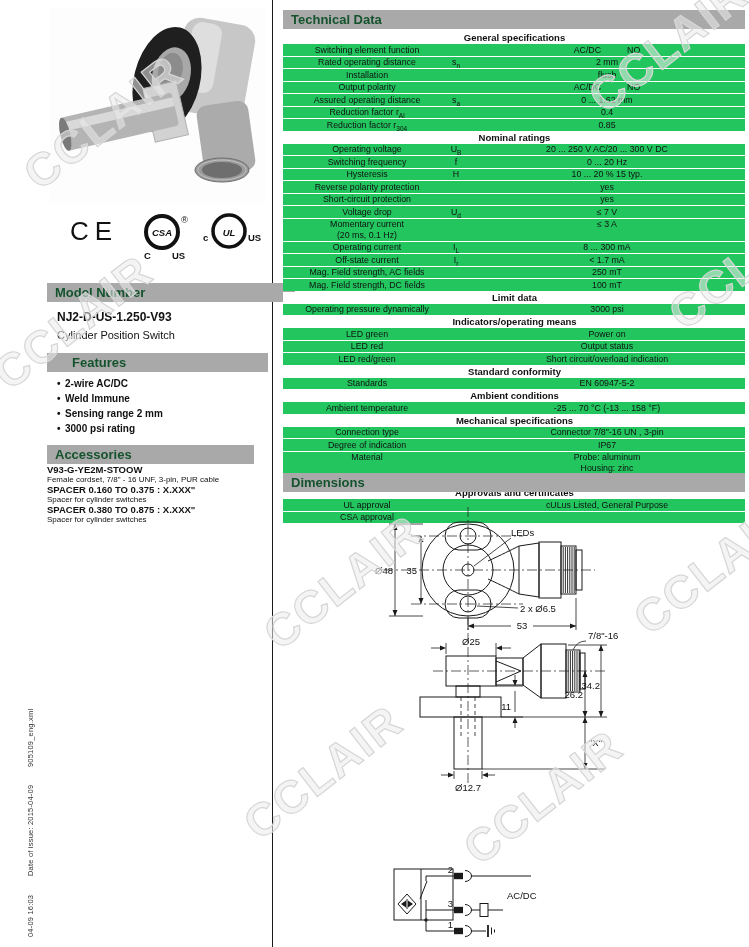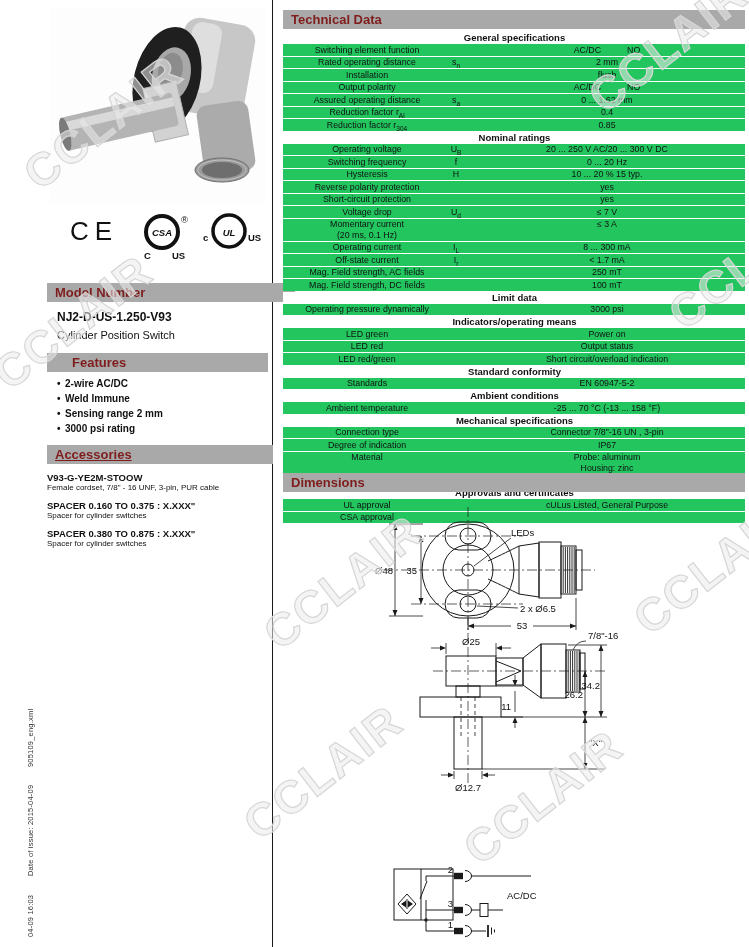--- a/index.html
+++ b/index.html
@@ -1,37 +1,37 @@
 <!DOCTYPE html>
 <html><head>
 <meta charset="utf-8">
 <style>
   html,body{margin:0;padding:0;background:#888;}
   #page{position:relative;width:749px;height:947px;background:#fff;overflow:hidden;
         font-family:"Liberation Sans","DejaVu Sans",sans-serif;color:#111;}
   .abs{position:absolute;}
   
-  .bar{background:#a9a9a9;color:#7f1d1d;font-weight:bold;font-size:13px;line-height:13px;
+  .bar{background:#a9a9a9;color:#14532d;font-weight:bold;font-size:13px;line-height:13px;
        padding:3px 0 3px 8px;box-sizing:border-box;}
   
   #tech-table{position:absolute;left:283px;top:31px;width:462px;text-align:center;}
   .tgroup{font-weight:bold;font-size:9.5px;line-height:12px;background:#fff;padding-left:1px;margin-top:1px;}
   .trow{display:flex;background:#22c55e;margin-bottom:1px;font-size:8.8px;line-height:10.5px;
         padding:0.5px 0 0.5px 8px;}
   .tlabel{width:152px;}
   .tsym{width:26px;}
   .tval{flex:1;}
   .tval2{display:inline-block;margin-left:26px;}
   sub{font-size:6.5px;line-height:0;}
   
   .model-name{font-weight:bold;font-size:12px;}
   .model-desc{font-size:11px;}
   .feat-item{display:flex;font-weight:bold;font-size:10px;line-height:15px;}
   .feat-bullet{width:18px;padding-left:10px;box-sizing:border-box;}
-  .acc-name{font-size:9.5px;font-weight:bold;line-height:11px;margin-top:8px;}
+  .acc-name{font-size:9.5px;font-weight:bold;line-height:11px;margin-top:0;}
   .acc-desc{font-size:8px;line-height:9px;}
   
   #divider{position:absolute;left:272px;top:0;width:1px;height:947px;background:#1a1a1a;}
   
   #side-text{position:absolute;left:26px;top:700px;height:245px;
              writing-mode:vertical-rl;transform:rotate(180deg);
              font-size:7.5px;color:#333;letter-spacing:0.2px;}
   #side-text span{margin:8px 0;display:inline-block;}
   
   .wm{position:absolute;font-weight:bold;font-size:46px;letter-spacing:2px;
@@ -131,21 +131,21 @@
       <div class="feat-item">
         <span class="feat-bullet">•</span>
         <span>Sensing range 2 mm</span>
       </div>
       <div class="feat-item">
         <span class="feat-bullet">•</span>
         <span>3000 psi rating</span>
       </div>
     </div>
 
-  <div class="abs bar" style="left:47px;top:445px;width:226px;text-decoration:underline;">Accessories</div>
+  <div class="abs bar" style="left:47px;top:445px;width:207px;">Accessories</div>
   <div class="abs" style="left:47px;top:464px;width:221px;" id="accessories-list">
       <div class="acc-name">V93-G-YE2M-STOOW</div>
       <div class="acc-desc">Female cordset, 7/8" - 16 UNF, 3-pin, PUR cable</div>
       <div class="acc-name">SPACER 0.160 TO 0.375 : X.XXX"</div>
       <div class="acc-desc">Spacer for cylinder switches</div>
       <div class="acc-name">SPACER 0.380 TO 0.875 : X.XXX"</div>
       <div class="acc-desc">Spacer for cylinder switches</div>
     </div>
 
   <div class="abs bar" style="left:283px;top:10px;width:462px;">Technical Data</div>

